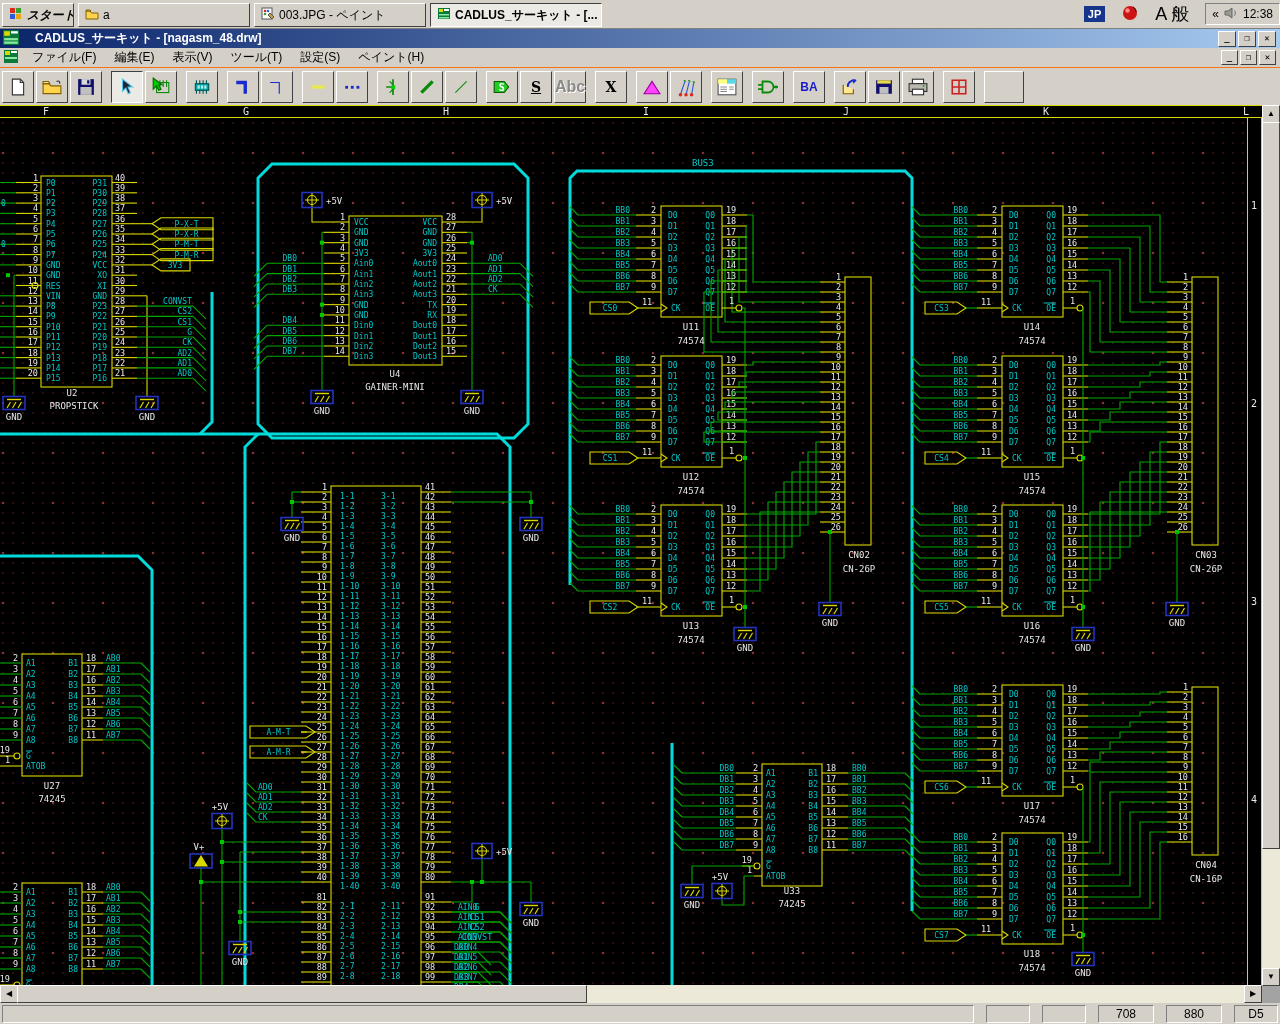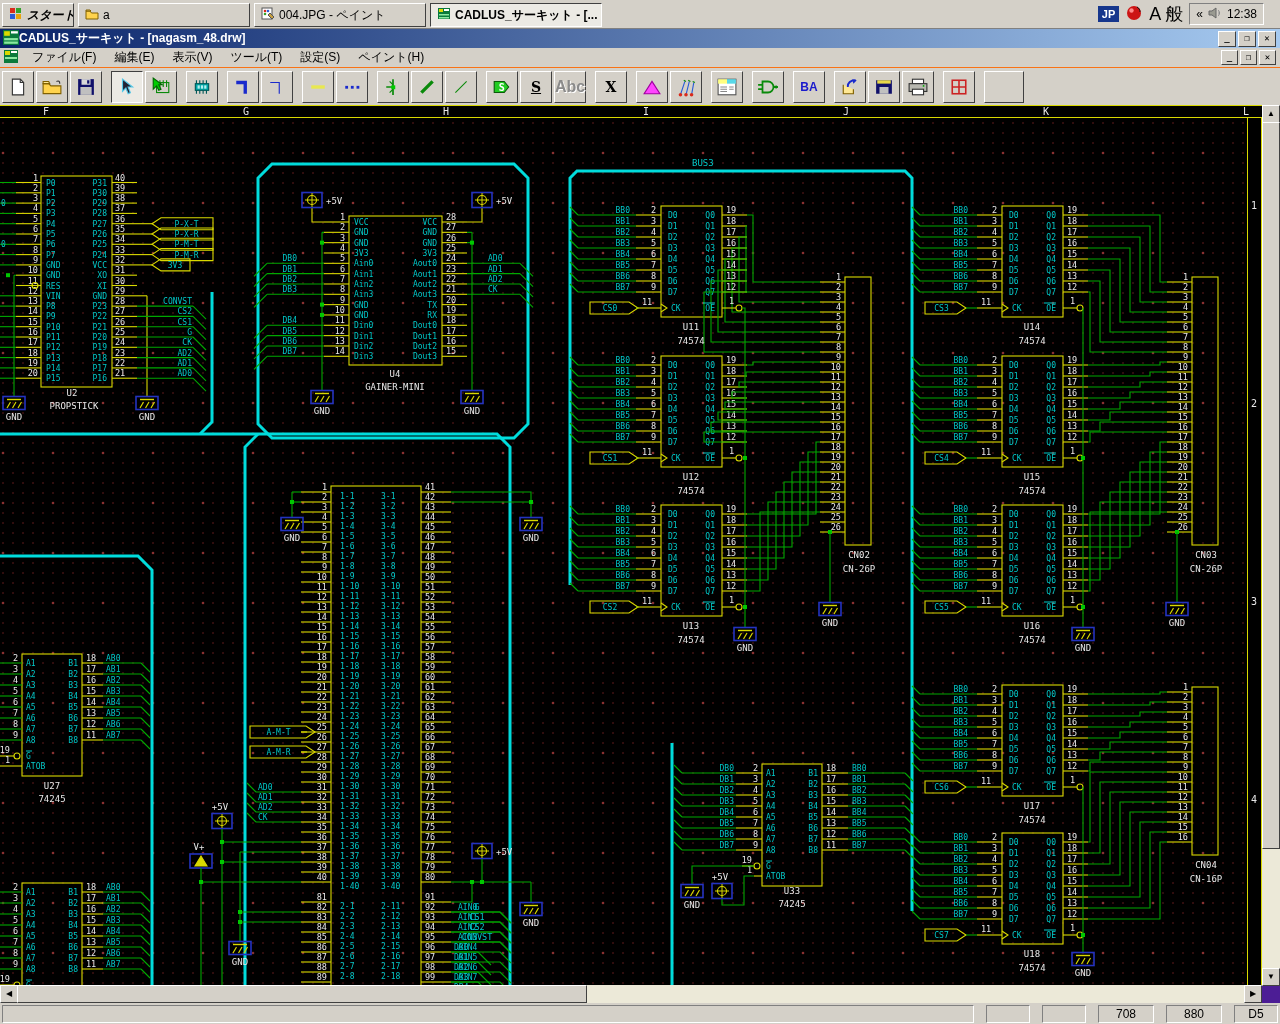--- a/index.html
+++ b/index.html
@@ -1,35 +1,35 @@
 <!DOCTYPE html>
 <html><head>
 <meta charset="utf-8">
 <style>
   html,body{margin:0;padding:0;background:#000;}
-  .screen{position:relative;width:1280px;height:1024px;background:#4c1d95;overflow:hidden;
+  .screen{position:relative;width:1280px;height:1024px;background:#a3a3a3;overflow:hidden;
     font-family:"Liberation Sans",sans-serif;font-size:12px;}
   
   .taskbar{position:absolute;left:0;top:0;width:1280px;height:28px;background:#D4D0C8;
     border-bottom:1px solid #808080;display:flex;align-items:center;}
   .tb-btn{height:22px;margin:2px 2px 0 2px;background:#D4D0C8;border:1px solid;
     border-color:#fff #404040 #404040 #fff;display:flex;align-items:center;gap:4px;
     padding:0 6px;font-size:12px;white-space:nowrap;overflow:hidden;}
   .tb-btn.start{font-weight:bold;font-style:italic;width:58px;}
   .tb-btn.task{width:158px;justify-content:flex-start;}
   .tb-btn.active{border-color:#404040 #fff #fff #404040;background:#ECEAE4;font-weight:bold;}
-  .tray{margin-left:auto;display:flex;align-items:center;gap:6px;padding-right:16px;}
+  .tray{margin-left:auto;display:flex;align-items:center;gap:16px;padding-right:0;}
   .jpbadge{background:#16368c;color:#fff;font-size:11px;font-weight:bold;padding:2px 4px;}
   .imemode{font-size:18px;}
   .traybox{border:1px solid;border-color:#808080 #fff #fff #808080;height:20px;
     display:flex;align-items:center;gap:5px;padding:0 6px;font-size:12px;}
   
   .titlebar{position:absolute;left:0;top:29px;width:1280px;height:19px;
     background:linear-gradient(90deg,#0A246A,#A6CAF0);color:#fff;display:flex;align-items:center;
-    font-weight:bold;font-size:12px;gap:0;padding-left:3px;box-sizing:border-box;}
+    font-weight:bold;font-size:12px;gap:16px;padding-left:3px;box-sizing:border-box;}
   .winbtns{margin-left:auto;display:flex;gap:2px;padding-right:4px;}
   .wbtn{width:16px;height:14px;background:#D4D0C8;border:1px solid;border-color:#fff #404040 #404040 #fff;
     color:#000;font-size:9px;line-height:12px;text-align:center;font-weight:bold;font-family:"DejaVu Sans Mono",monospace;}
   
   .menubar{position:absolute;left:0;top:48px;width:1280px;height:19px;background:#D4D0C8;
     display:flex;align-items:center;gap:2px;border-bottom:2px solid #f97316;}
   .menu-item{padding:2px 8px;}
   .menubar .winbtns .wbtn{width:15px;height:13px;}
   
   .toolbar{position:absolute;left:0;top:68px;width:1280px;height:37px;background:#D4D0C8;
@@ -91,21 +91,21 @@
       <span>a</span>
     </div>
     <div class="tb-btn task">
       <span><svg width="14" height="13" viewBox="0 0 14 13">
             <rect x="1" y="1" width="10" height="11" fill="#fff" stroke="#555"></rect>
             <circle cx="4" cy="4" r="1.3" fill="#d92b1c"></circle>
             <circle cx="7" cy="4" r="1.3" fill="#2a5bd7"></circle>
             <circle cx="4" cy="7" r="1.3" fill="#34a32c"></circle>
             <path d="M9 6l4 4-2 2-4-4z" fill="#c8a040" stroke="#555"></path>
           </svg></span>
-      <span>004.JPG - ペイント</span>
+      <span>003.JPG - ペイント</span>
     </div>
     <div class="tb-btn task active">
       <span><svg width="14" height="13" viewBox="0 0 14 13">
             <rect x="1" y="1" width="12" height="11" fill="#0a7a3c"></rect>
             <rect x="2" y="2" width="4" height="3" fill="#d9d900"></rect>
             <rect x="7" y="2" width="5" height="2" fill="#fff"></rect>
             <rect x="2" y="7" width="10" height="1.5" fill="#8ae8a0"></rect>
             <rect x="2" y="10" width="10" height="1.5" fill="#8ae8a0"></rect>
           </svg></span>
       <span>CADLUS_サーキット - [...</span>

